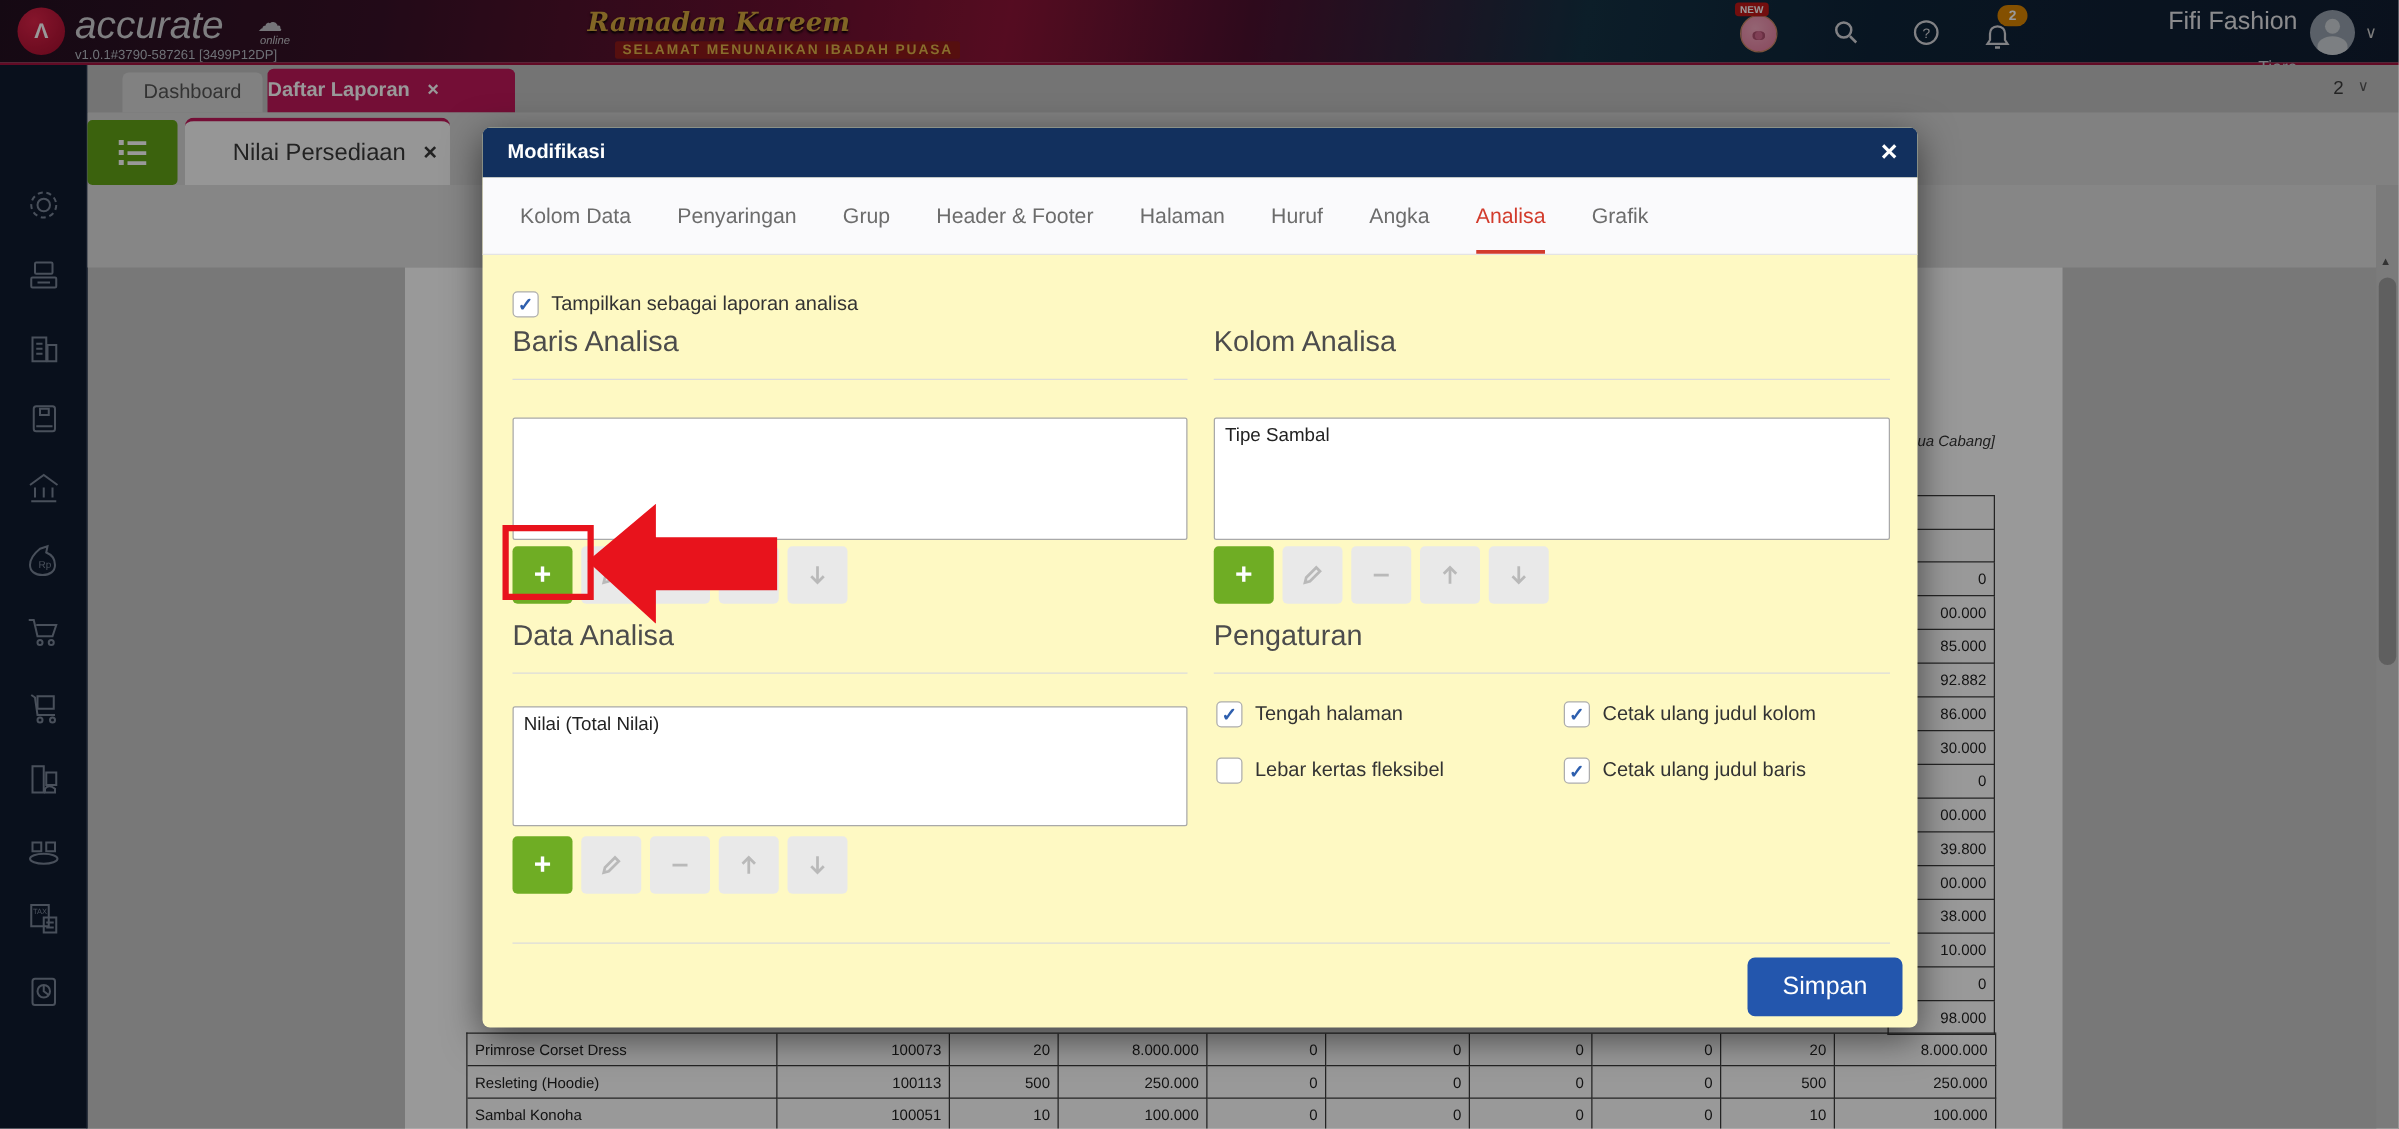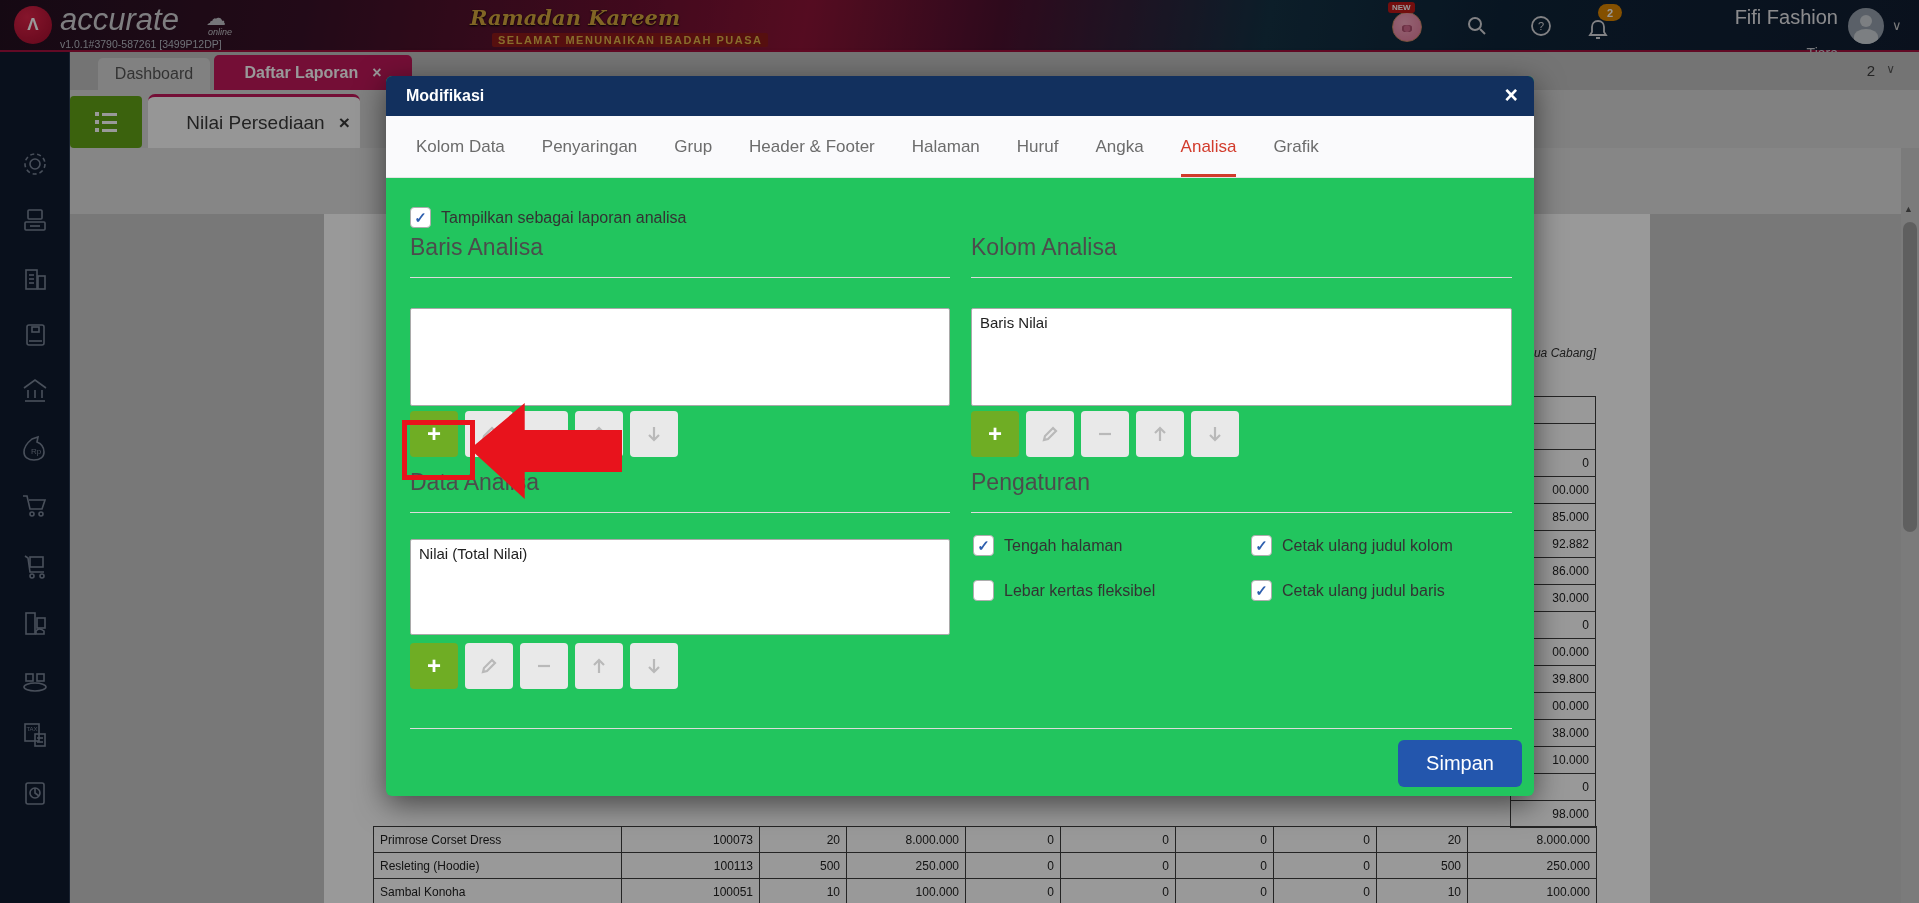--- a/index.html
+++ b/index.html
@@ -41,21 +41,21 @@
   
   #sidebar { position:absolute; left:0; top:52px; width:70px; height:851px; background:#101c30; border-right:1px solid #2a3950; }
   .sicon { position:absolute; left:20px; width:30px; height:30px; }
   .sicon svg { stroke:#7b8698; fill:none; stroke-width:1.6; }
 
   
   #tabbar { position:absolute; left:70px; top:52px; width:1849px; height:38px; background:#c2c2c2; }
   .tab-dash { position:absolute; left:28px; top:6px; width:112px; height:32px; background:#d7d7d7; border-radius:5px 5px 0 0;
     display:flex; align-items:center; justify-content:center; font-size:16px; color:#555; }
   .tab-daftar { position:absolute; left:144px; top:3px; width:198px; height:35px; background:#c2185b; border-radius:5px 5px 0 0;
-    display:flex; align-items:center; justify-content:center; gap:14px; font-size:16px; font-weight:bold; color:#fff; }
+    display:flex; align-items:center; justify-content:flex-start; gap:14px; font-size:16px; font-weight:bold; color:#fff; }
   .pgcount { position:absolute; right:44px; top:10px; font-size:15px; color:#3c3c3c; }
   .pgchev { position:absolute; right:24px; top:10px; font-size:12px; color:#555; }
 
   #subbar { position:absolute; left:70px; top:90px; width:1849px; height:58px; background:#d7d7d7; }
   .list-btn { position:absolute; left:0px; top:6px; width:72px; height:52px; background:#63a417; border-radius:4px;
     display:flex; align-items:center; justify-content:center; }
   .tab-np { position:absolute; left:78px; top:4px; width:212px; height:54px; background:#fbfbfb; border-top:3px solid #c2185b;
     border-radius:7px 7px 0 0; display:flex; align-items:center; justify-content:center; gap:14px; font-size:19px; color:#3a3a3a;padding-left:28px; }
   .close-x { font-weight:bold; }
 
@@ -73,21 +73,21 @@
     display:flex; align-items:center; justify-content:flex-end; padding:0 6px; overflow:hidden; white-space:nowrap; }
   .bgcell.c0 { justify-content:flex-start; }
   #vscroll { position:absolute; left:1901px; top:148px; width:18px; height:755px; background:#cdcdcd; }
   .vs-arrow { position:absolute; left:3px; top:56px; font-size:9px; color:#555; }
   .vs-thumb { position:absolute; left:2px; top:74px; width:14px; height:310px; background:#9f9f9f; border-radius:7px; }
 
   
   #overlay { position:absolute; left:0; top:0; width:1919px; height:903px; background:rgba(0,0,0,0.40); z-index:40; }
 
   
-  #modal { position:absolute; left:386px; top:76px; width:1148px; height:720px; background:#22c55e; border-radius:6px;
+  #modal { position:absolute; left:386px; top:102px; width:1148px; height:720px; background:#fef9c3; border-radius:6px;
     overflow:hidden; box-shadow:0 8px 30px rgba(0,0,0,.55); z-index:60; }
   .m-head { position:absolute; left:0; top:0; width:100%; height:40px; background:#12305e; display:flex; align-items:center; }
   .m-title { margin-left:20px; color:#fff; font-size:16px; font-weight:600; }
   .m-close { position:absolute; right:16px; top:6px; color:#fff; font-size:23px; font-weight:bold; cursor:default; }
   .m-tabs { position:absolute; left:0; top:40px; width:100%; height:62px; display:flex; align-items:stretch; gap:37px;
     padding-left:30px; border-bottom:1px solid #e4e4e4; background:#fafafc; }
   .mtab { display:flex; align-items:center; font-size:17px; color:#6c6c6c; border-bottom:3px solid transparent; padding-top:3px; }
   .mtab.active { color:#d23b2c; border-bottom-color:#d23b2c; }
   .cb { width:21px; height:21px; border:1px solid #adadad; border-radius:4px; background:#fff; display:flex;
     align-items:center; justify-content:center; font-size:15px; font-weight:bold; color:#2e5fae; flex:0 0 auto; }
@@ -373,21 +373,21 @@
       <div class="sqbtn dis">
           <svg width="20" height="20" viewBox="0 0 20 20">
             <line x1="10" y1="3" x2="10" y2="15"></line>
             <path d="M5 11 l5 5 5-5"></path>
           </svg>
         </div>
     </div>
 
     <div class="sec-h" style="left:585px; top:158px; width:541px;">Kolom Analisa</div>
     <div class="lbox" style="left:585px; top:232px; width:541px; height:98px;">
-        <div class="lbitem">Baris Nilai</div>
+        <div class="lbitem">Tipe Sambal</div>
       </div>
     <div class="btnrow" style="left:585px; top:335px;">
       <div class="sqbtn green">+</div>
       <div class="sqbtn dis">
           <svg width="20" height="20" viewBox="0 0 20 20">
             <path d="M4 16 l1-4 8-8 3 3-8 8z"></path>
           </svg>
         </div>
       <div class="sqbtn dis">
           <svg width="20" height="20" viewBox="0 0 20 20">

